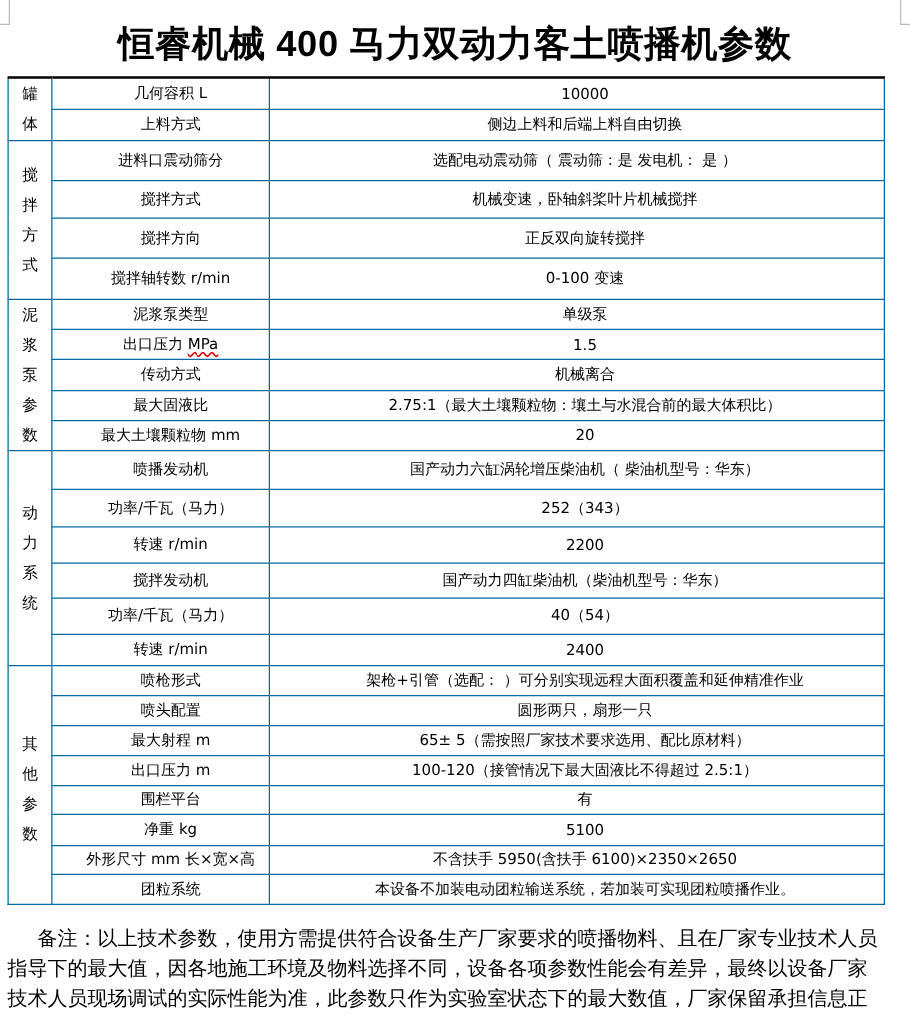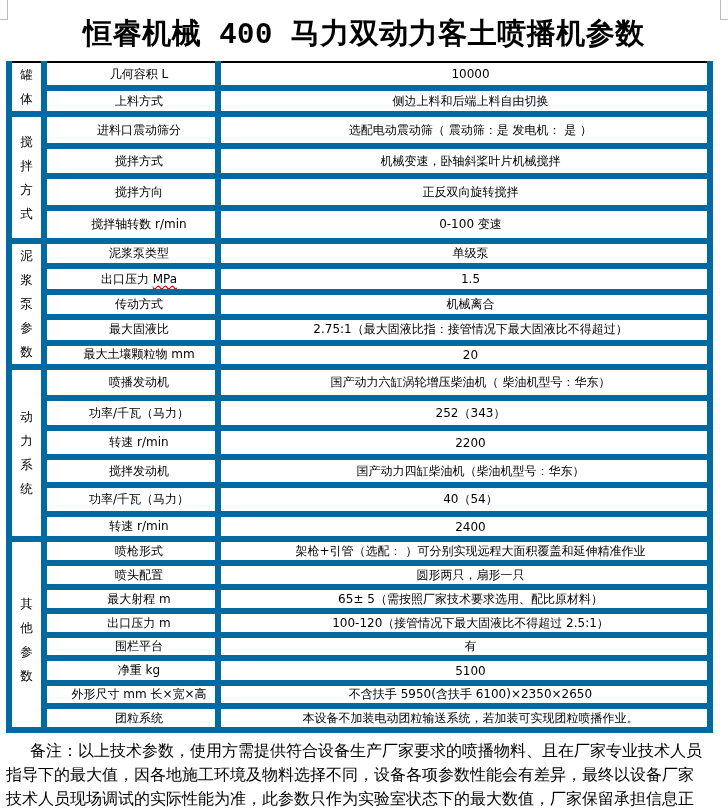--- a/index.html
+++ b/index.html
@@ -2,25 +2,25 @@
 <html><head>
 <meta charset="utf-8">
 <style>
   html, body { margin:0; padding:0; background:#fff; }
   body { width:728px; height:812px; position:relative; overflow:hidden;
          font-family:"DejaVu Sans", sans-serif; color:#000; }
   .crop-mark { position:absolute; border-color:#bdbdbd; border-style:solid; width:0; height:0; }
   .crop-tl { left:0; top:0; width:7px; height:19px; border-width:0 1px 1px 0; }
   .crop-tr { right:0; top:0; width:7px; height:19px; border-width:0 0 1px 1px; }
   .title { position:absolute; left:0; top:14px; width:728px; text-align:center;
-           font-family:Liberation Mono, monospace; font-weight:bold; font-size:29px;
+           font-family:Liberation Sans, sans-serif; font-weight:bold; font-size:29px;
            letter-spacing:0.5px; line-height:44px; }
   table.spec { position:absolute; left:6px; top:61px; width:701px;
                border-collapse:collapse; table-layout:fixed; font-size:12px; }
-  table.spec td { border:6px solid #0369a1; padding:0; vertical-align:middle; }
+  table.spec td { border:1px solid #0369a1; padding:0; vertical-align:middle; }
   table.spec tr.outer-top td { border-top:2px solid #000; }
   td.cat { text-align:center; font-size:12.5px; line-height:24px; }
   td.cat span { display:block; }
   td.name { padding-left:16px !important;text-align:center; }
   td.val  { padding-left:13px !important;text-align:center; }
   .note { position:absolute; left:6px; top:739px; width:700px; font-size:16px;
           line-height:24px; text-indent:24px; }
   .caret { display:inline-block; width:1px; height:16px; background:#000; vertical-align:-3px; margin-left:4px; }
   .squiggle { text-decoration: underline wavy #d00; text-underline-offset:2px; }
 </style>
@@ -87,21 +87,21 @@
       <tr style="height: 24px;">
         <td class="name">出口压力 <span class="squiggle">MPa</span></td>
         <td class="val">1.5</td>
       </tr>
       <tr style="height: 24px;">
         <td class="name">传动方式</td>
         <td class="val">机械离合</td>
       </tr>
       <tr style="height: 24px;">
         <td class="name">最大固液比</td>
-        <td class="val">2.75:1（最大固液比指：接管情况下最大固液比不得超过）</td>
+        <td class="val">2.75:1（最大土壤颗粒物：壤土与水混合前的最大体积比）</td>
       </tr>
       <tr style="height: 23px;">
         <td class="name">最大土壤颗粒物 mm</td>
         <td class="val">20</td>
       </tr>
       <tr style="height: 31px;">
         <td class="cat" rowspan="6">
           <span>动</span>
           <span>力</span>
           <span>系</span>

